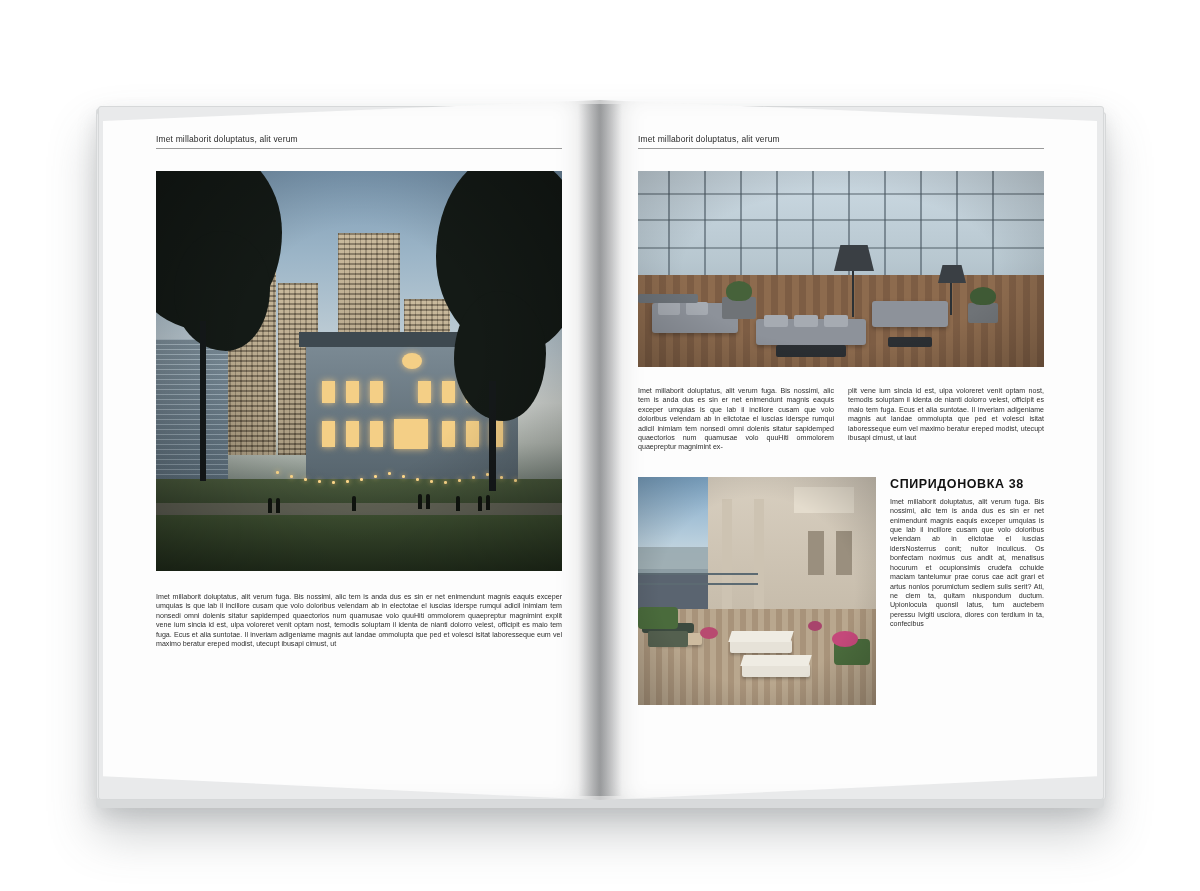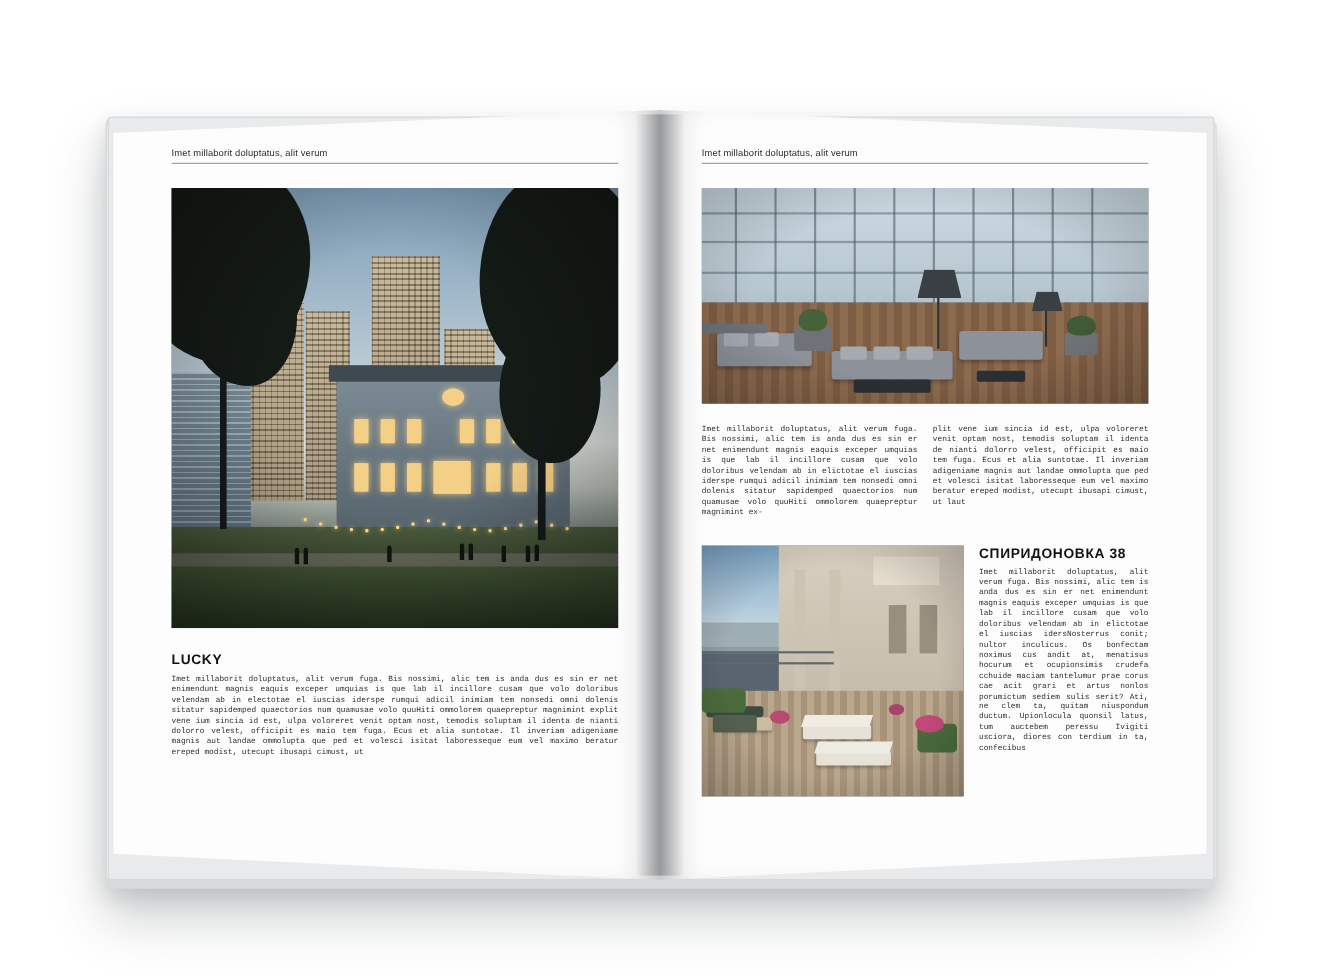--- a/index.html
+++ b/index.html
@@ -74,21 +74,20 @@
     text-transform:uppercase;
   }
 
   
   .body{
     font-size:7.1px;
     line-height:9.4px;
     color:#2e2e2e;
     text-align:justify;
     hyphens:auto;
-    font-family:Liberation Mono, monospace;
   }
 
   
   .photo{position:relative;overflow:hidden;background:#5a6470;}
 
   
   .p1{height:400px;margin-bottom:22px;}
   .sky1{position:absolute;inset:0;
     background:linear-gradient(#7d9bb4 0%,#9db6c8 22%,#c2cfd6 45%,#d9ddd9 58%,#b9bfb8 68%,#6e7a72 80%,#3c4640 100%);}
   .tower{position:absolute;background:linear-gradient(180deg,#b9a88c,#8d7e66);}
@@ -242,21 +241,20 @@
           <div class="figure" style="left:196px;bottom:60px;"></div>
           <div class="figure" style="left:262px;bottom:62px;"></div>
           <div class="figure" style="left:270px;bottom:62px;"></div>
           <div class="figure" style="left:300px;bottom:60px;"></div>
           <div class="figure" style="left:322px;bottom:60px;"></div>
           <div class="figure" style="left:330px;bottom:61px;"></div>
 
           <div class="vign"></div>
         </div>
 
-        <h2 class="sec">LUCKY</h2>
         <div class="body">Imet millaborit doluptatus, alit verum fuga. Bis nossimi, alic tem is anda dus es sin er net enimendunt magnis eaquis exceper umquias is que lab il incillore cusam que volo doloribus velendam ab in electotae el iuscias iderspe rumqui adicil inimiam tem nonsedi omni dolenis sitatur sapidemped quaectorios num quamusae volo quuHiti ommolorem quaepreptur magnimint explit vene ium sincia id est, ulpa voloreret venit optam nost, temodis soluptam il identa de nianti dolorro velest, officipit es maio tem fuga. Ecus et alia suntotae. Il inveriam adigeniame magnis aut landae ommolupta que ped et volesci isitat laboresseque eum vel maximo beratur ereped modist, utecupt ibusapi cimust, ut</div>
 
       </div>
     </div>
 
     <div class="page right">
       <div class="page-inner">
 
         <div class="runhead">Imet millaborit doluptatus, alit verum</div>
 

